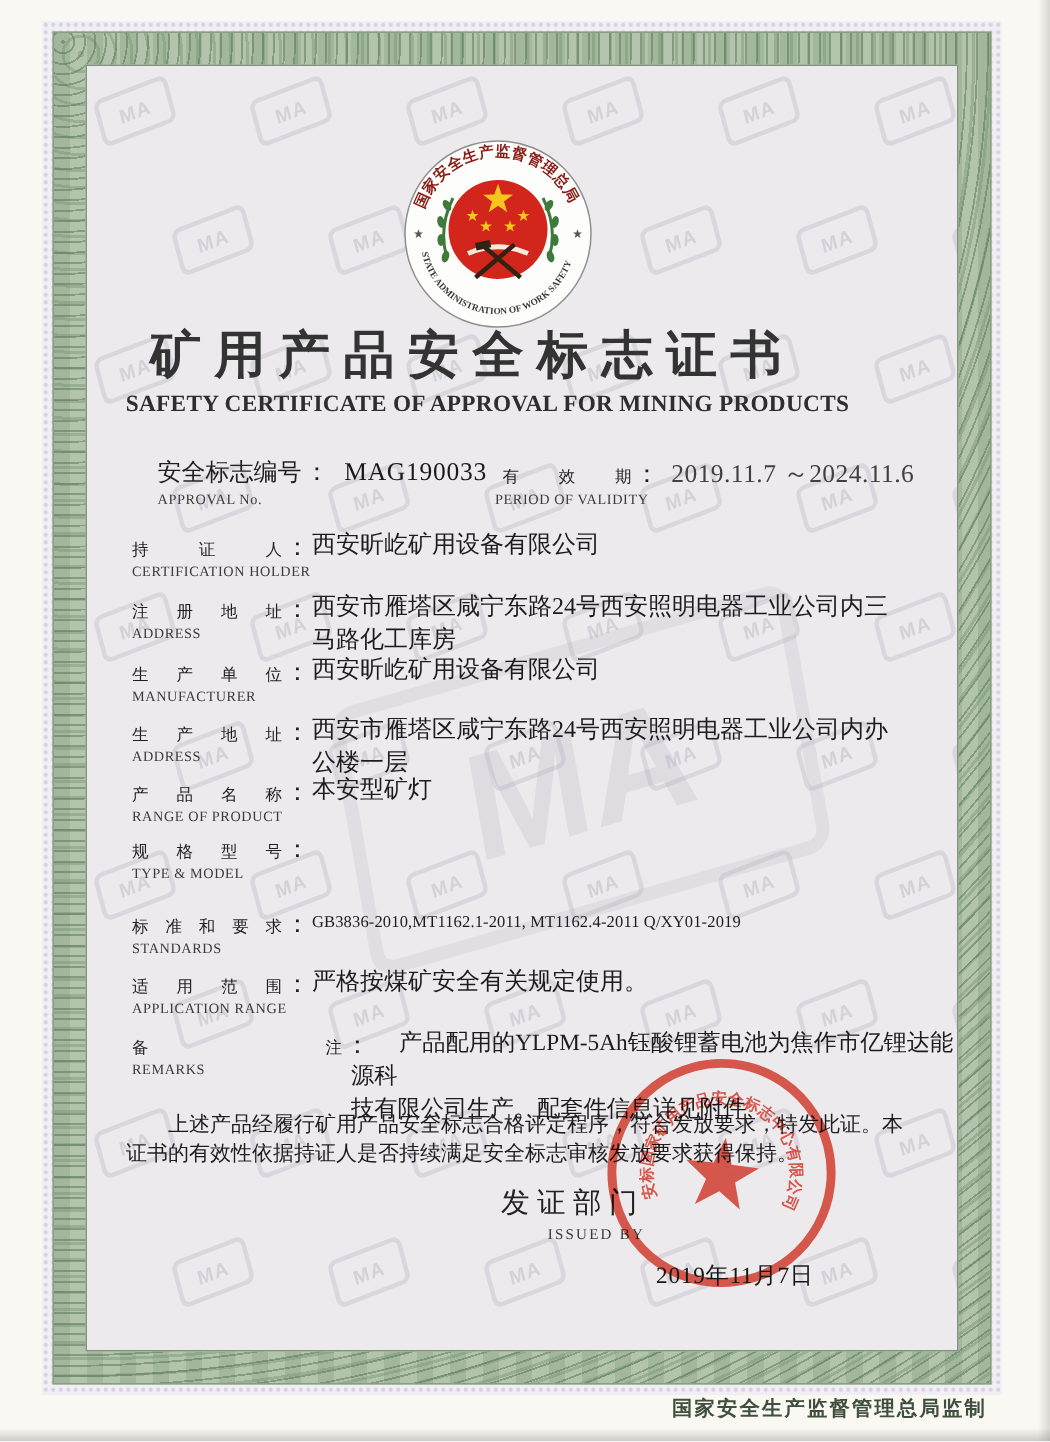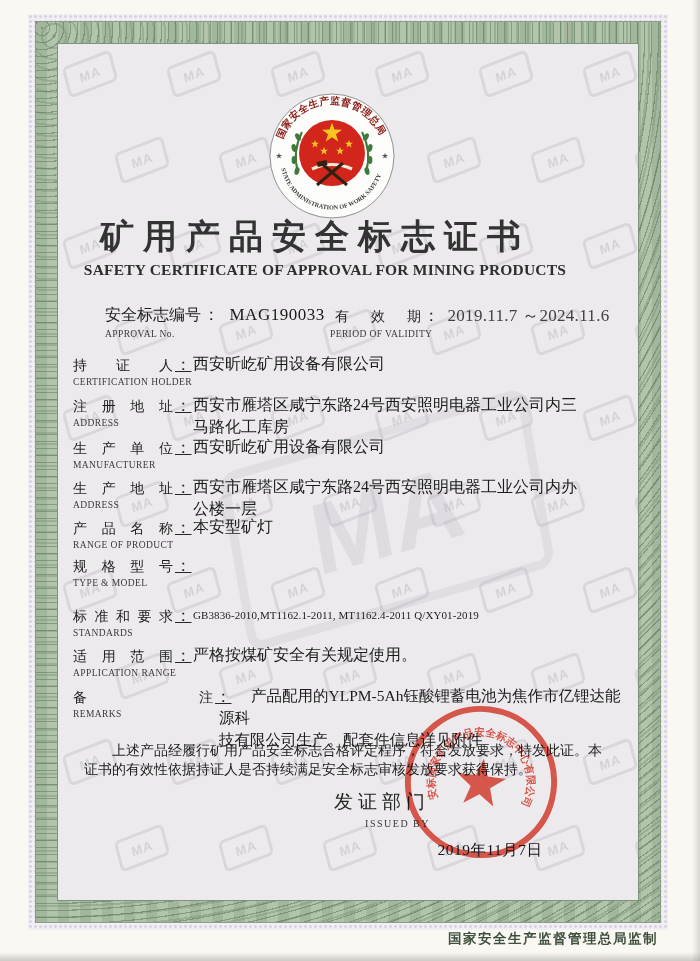--- a/index.html
+++ b/index.html
@@ -31,37 +31,37 @@
     border-radius:16px;transform:rotate(-16deg) skewX(-6deg);color:rgba(178,176,190,.25);font-weight:bold;
     font-size:100px;display:flex;align-items:center;justify-content:center;
     font-family:"Liberation Sans","DejaVu Sans",sans-serif;}
   
   .content{position:absolute;inset:0;z-index:3;}
   .emblem{position:absolute;left:268px;top:92px;width:128px;height:128px;}
   .title{position:absolute;left:45px;top:214px;width:540px;text-align:center;font-size:34px;font-weight:bold;
     letter-spacing:9px;color:#333;white-space:nowrap;}
   .subtitle{position:absolute;left:45px;top:261px;width:560px;text-align:center;font-size:15.5px;font-weight:bold;
     color:#2e2e2e;letter-spacing:.2px;white-space:nowrap;}
-  .cn-label{display:inline-block;width:100px;text-align:justify;text-align-last:justify;font-size:14px;color:#1f1f1f;}
+  .cn-label{display:inline-block;width:100px;text-align:justify;text-align-last:justify;font-size:11px;color:#1f1f1f;}
   .colon{font-size:16.5px;color:#1f1f1f;margin-left:2px;}
   .en-label{position:absolute;left:0;font-size:9.5px;letter-spacing:.4px;color:#3a3a3a;white-space:nowrap;
     font-family:"Liberation Serif","DejaVu Serif",serif;}
   .value{position:absolute;left:120px;top:-1px;width:436px;font-size:16px;line-height:22px;color:#1c1c1c;
     white-space:pre-line;}
   
   .approval{position:absolute;left:105px;top:304px;width:545px;height:42px;}
   .approval .no-label{font-size:16px;color:#1f1f1f;}
   .approval .no-value{font-size:17px;letter-spacing:.5px;margin-left:10px;color:#1a1a1a;}
   .approval .en1{top:25px;left:0;}
   .validity{position:absolute;left:230px;top:0;white-space:nowrap;}
   .validity .cn-label{width:86px;}
   .validity .v{font-size:17px;margin-left:8px;letter-spacing:.3px;color:#404040;}
   .approval .en2{top:25px;left:225px;}
   
-  .field{position:absolute;left:73px;width:560px;text-decoration:underline;}
+  .field{position:absolute;left:88px;width:560px;}
   .r0{top:354px}.r1{top:395px}.r2{top:437px}.r3{top:477px}.r4{top:517px}
   .r5{top:555px}.r6{top:605px}.r7{top:645px}.r8{top:686px}
   .field .en-label{top:23px;}
   .r6 .value{font-size:11px;letter-spacing:.1px;}
   
   .r8 .cn-label{width:140px;}
   .r8 .value{left:146px;width:410px;text-indent:32px;font-size:15.5px;}
   .statement{position:absolute;left:84px;top:741px;width:560px;font-size:14px;line-height:19px;color:#1d1d1d;
     white-space:pre-line;}
   .issued{position:absolute;left:265px;top:789px;width:165px;text-align:right;}

